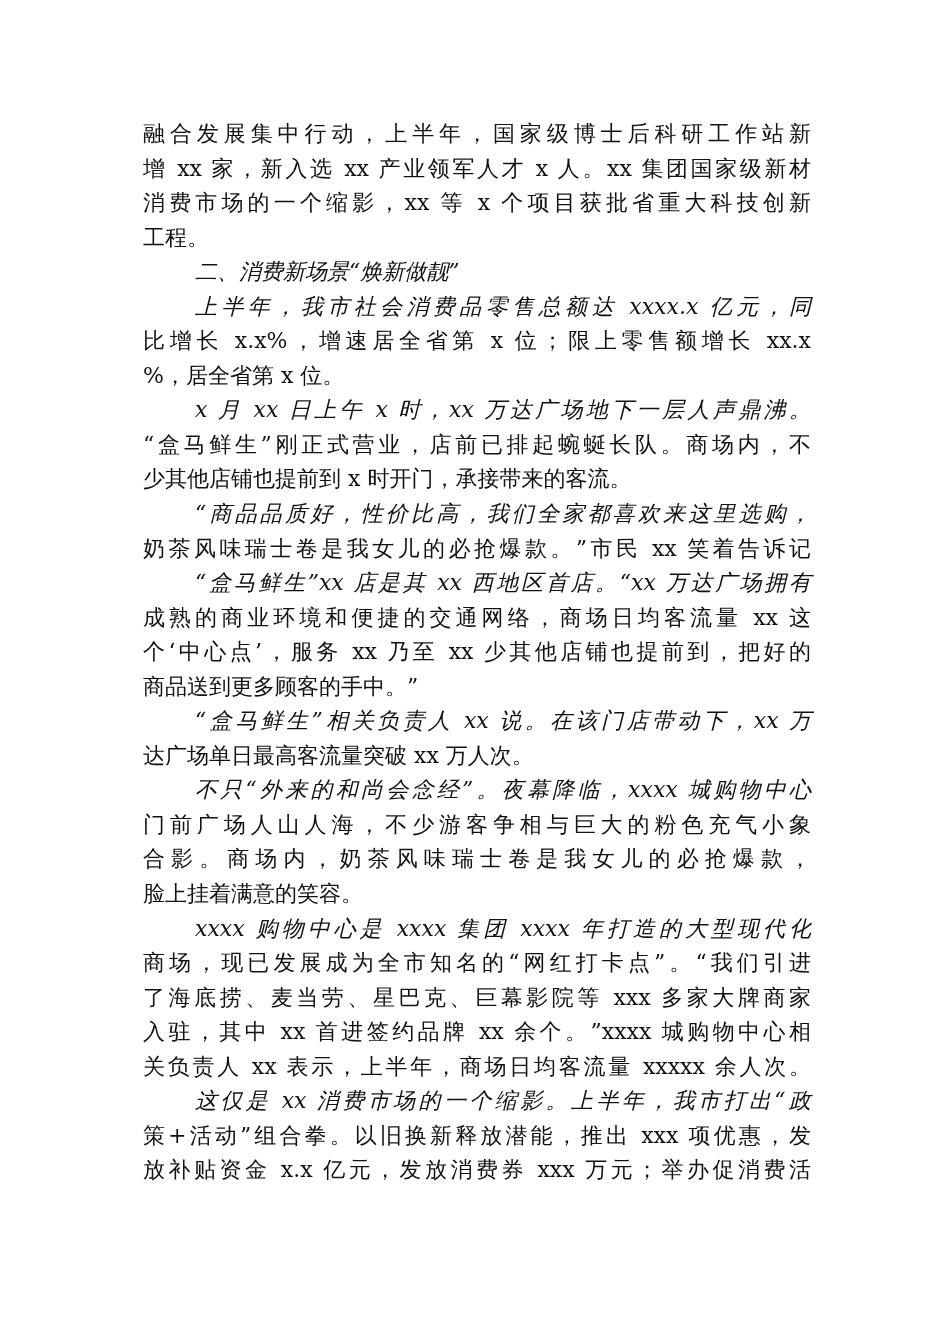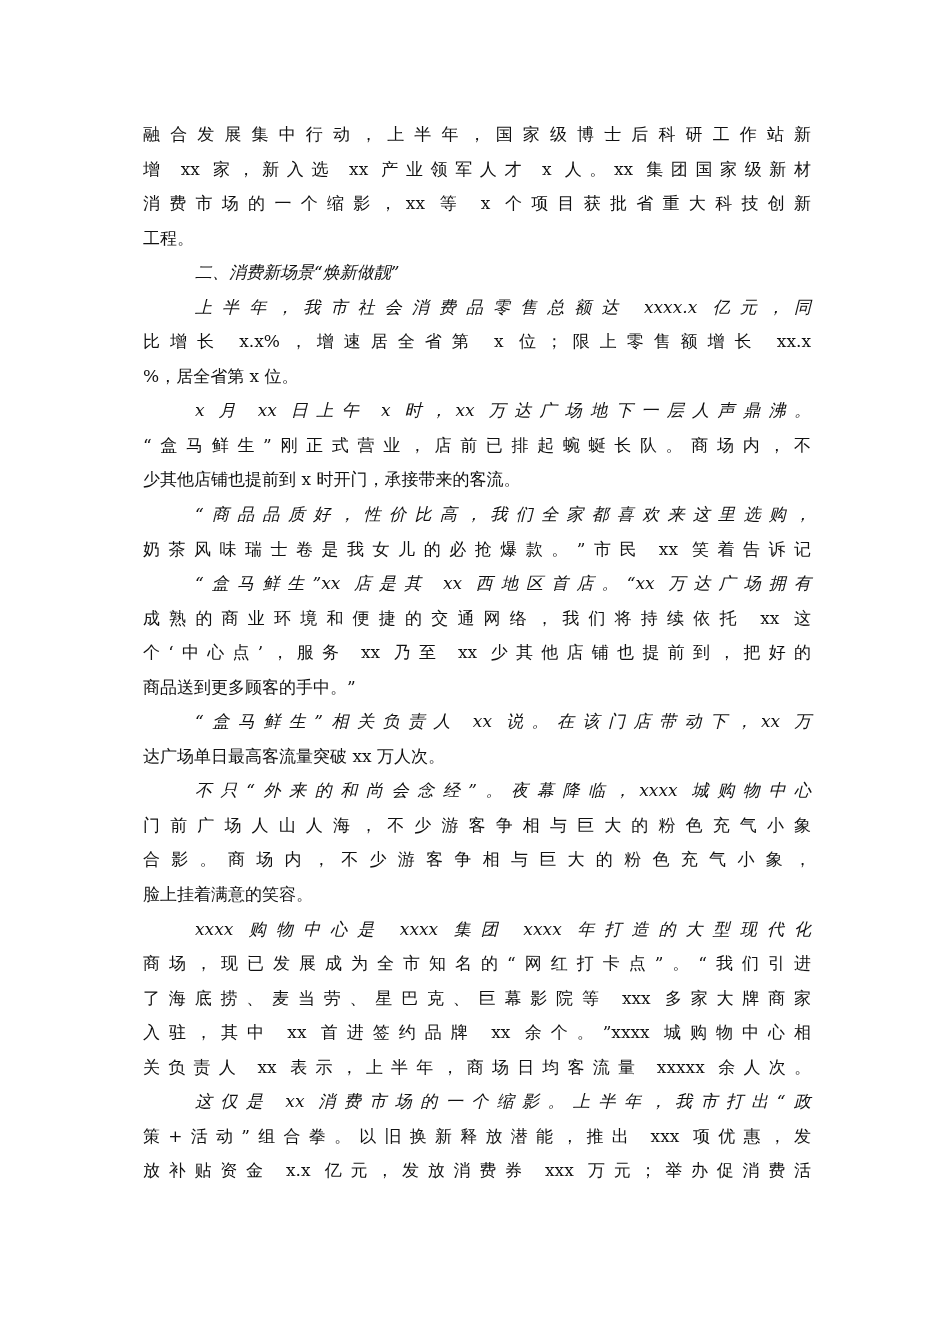--- a/index.html
+++ b/index.html
@@ -25,21 +25,21 @@
   }
   .body-text {
     position: absolute;
     left: 143px;
     top: 117px;
     width: 668px;
   }
   .line {
     height: 34.55px;
     line-height: 34.55px;
-    font-size: 17px;
+    font-size: 22px;
     white-space: nowrap;
     letter-spacing: 0px;
     overflow: visible;
   }
   .line.indent {
     padding-left: 52px;
     font-style: italic;
   }
   .line.justify {
     text-align: justify;
@@ -75,34 +75,34 @@
       <div class="line">少其他店铺也提前到 x 时开门，承接带来的客流。</div>
     </div>
 
     <div>
       <div class="line indent justify">“商品品质好，性价比高，我们全家都喜欢来这里选购，</div>
       <div class="line justify">奶茶风味瑞士卷是我女儿的必抢爆款。”市民 xx 笑着告诉记</div>
     </div>
 
     <div>
       <div class="line indent justify">“盒马鲜生”xx 店是其 xx 西地区首店。“xx 万达广场拥有</div>
-      <div class="line justify">成熟的商业环境和便捷的交通网络，我们将持续依托 xx 这</div>
+      <div class="line justify">成熟的商业环境和便捷的交通网络，商场日均客流量 xx 这</div>
       <div class="line justify">个‘中心点’，服务 xx 乃至 xx 少其他店铺也提前到，把好的</div>
       <div class="line">商品送到更多顾客的手中。”</div>
     </div>
 
     <div>
       <div class="line indent justify">“盒马鲜生”相关负责人 xx 说。在该门店带动下，xx 万</div>
       <div class="line">达广场单日最高客流量突破 xx 万人次。</div>
     </div>
 
     <div>
       <div class="line indent justify">不只“外来的和尚会念经”。夜幕降临，xxxx 城购物中心</div>
       <div class="line justify">门前广场人山人海，不少游客争相与巨大的粉色充气小象</div>
-      <div class="line justify">合影。商场内，不少游客争相与巨大的粉色充气小象，</div>
+      <div class="line justify">合影。商场内，奶茶风味瑞士卷是我女儿的必抢爆款，</div>
       <div class="line">脸上挂着满意的笑容。</div>
     </div>
 
     <div>
       <div class="line indent justify">xxxx 购物中心是 xxxx 集团 xxxx 年打造的大型现代化</div>
       <div class="line justify">商场，现已发展成为全市知名的“网红打卡点”。“我们引进</div>
       <div class="line justify">了海底捞、麦当劳、星巴克、巨幕影院等 xxx 多家大牌商家</div>
       <div class="line justify">入驻，其中 xx 首进签约品牌 xx 余个。”xxxx 城购物中心相</div>
       <div class="line justify">关负责人 xx 表示，上半年，商场日均客流量 xxxxx 余人次。</div>
     </div>

